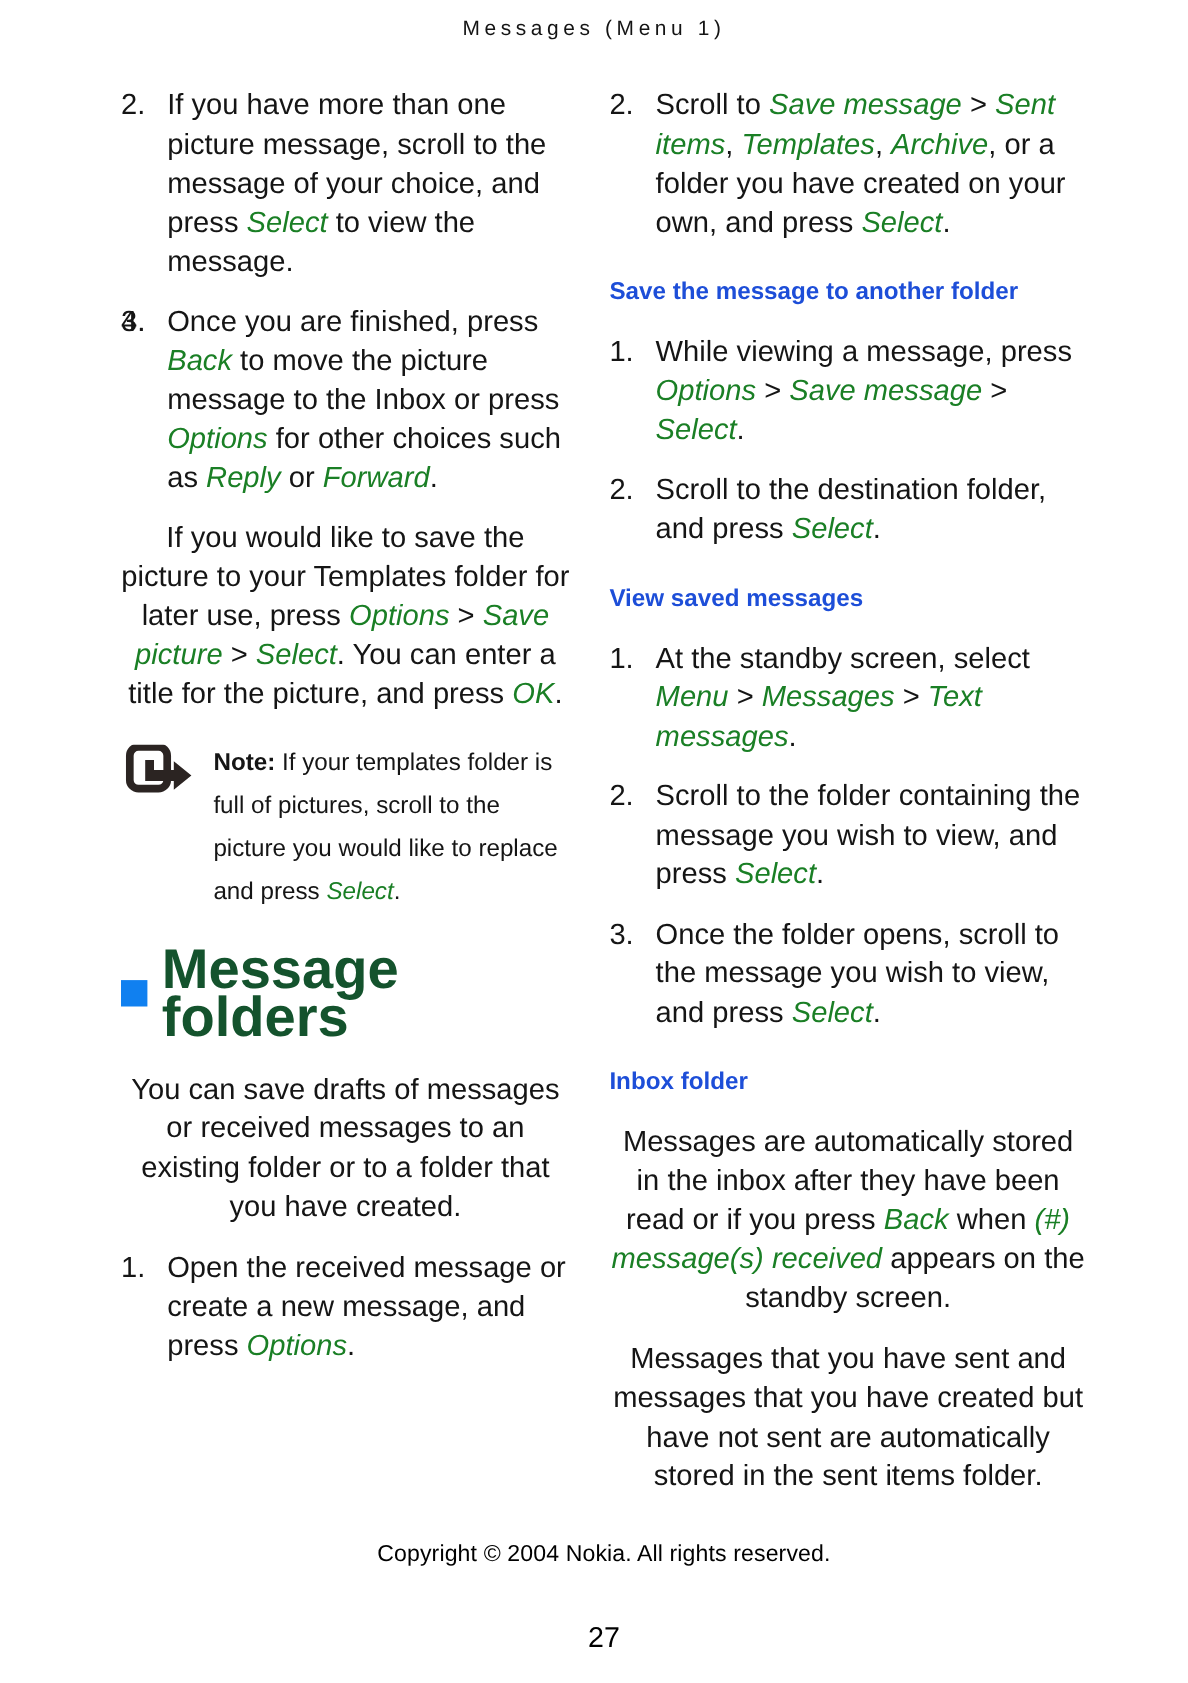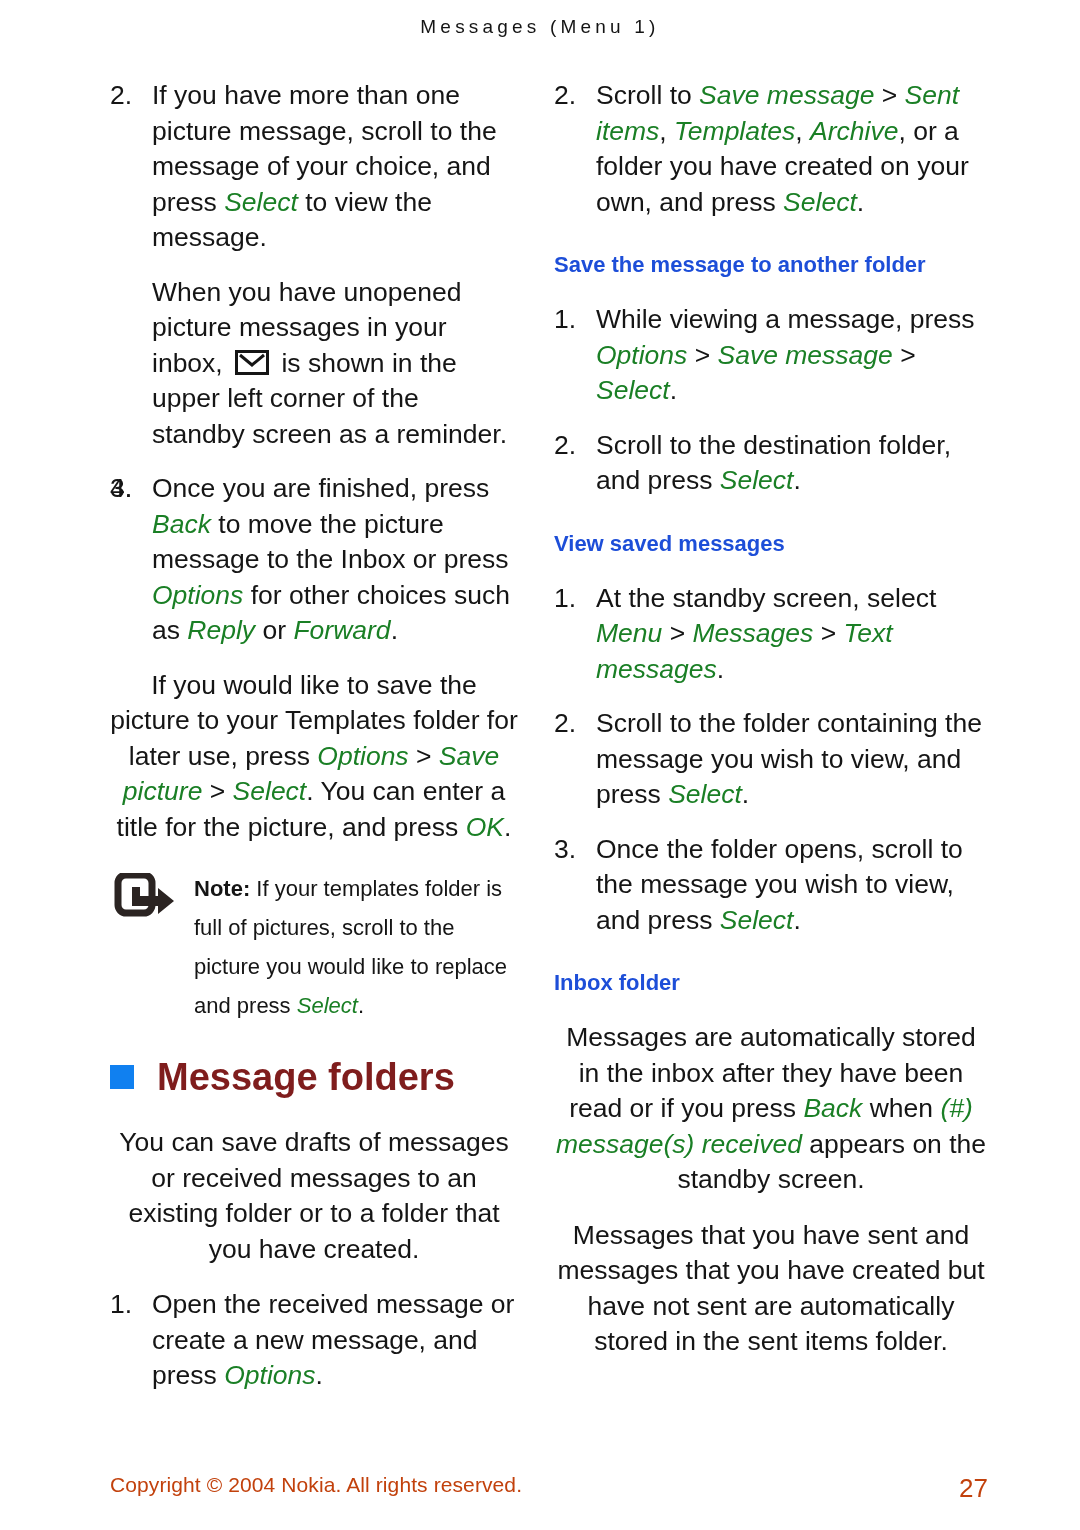--- a/index.html
+++ b/index.html
@@ -97,27 +97,27 @@
   em.ui {
     font-style: italic;
     color: #1a7f25;
     font-weight: 400;
   }
   .gt { color: #151515; font-style: normal; }
 
   
   h1.chapter {
     margin: 30px 0 26px 0;
-    font-size: 38px;
+    font-size: 51px;
     line-height: 44px;
     font-weight: 700;
-    color: #7f1d1d;
+    color: #14532d;
     display: flex;
     align-items: center;
-    gap: 23px;
+    gap: 13px;
   }
   h1.chapter .sq {
     display: inline-block;
     width: 24px;
     height: 24px;
     background: #1080f0;
     flex: 0 0 auto;
   }
   h2.sect {
     margin: 26px 0 18px 0;
@@ -154,51 +154,44 @@
     margin: 0 5px;
   }
 
   
   .footer {
     position: absolute;
     left: 110px;
     right: 92px;
     bottom: 26px;
     display: flex;
-    align-items: flex-start;
+    align-items: center;
     justify-content: space-between;
     font-size: 21px;
-    color: #c2410c;
+    color: #000000;
+    flex-direction: column;
   }
   .footer .copy { letter-spacing: 0.1px; }
-  .footer .pageno { font-size: 26px; font-weight: 400; }
+  .footer .pageno { font-size: 26px; font-weight: 400; margin-top: 48px; }
 </style>
 </head>
 <body>
 
 <div class="page">
 
   <div class="running-header">Messages (Menu 1)</div>
 
   <div class="columns">
 
     <div class="col col-left">
 
       <div class="li">
         <span class="num">2.</span><span>If you have more than one picture message, scroll to the message of your choice, and press </span><em class="ui">Select</em><span> to view the message.</span>
       </div>
 
-      <div class="li-cont">
-        <span>When you have unopened picture messages in your inbox, </span><span class="env-icon">
-          <svg viewBox="0 0 34 25" width="34" height="25" aria-hidden="true">
-            <rect x="1.5" y="1.5" width="31" height="22" fill="#ffffff" stroke="#151515" stroke-width="3"></rect>
-            <path d="M5 5 L17 15 L29 5" fill="none" stroke="#151515" stroke-width="3"></path>
-          </svg>
-        </span><span> is shown in the upper left corner of the standby screen as a reminder.</span>
-      </div>
 
       <div class="li">
         <span class="num">3.</span>
       </div>
 
       <div class="li">
         <span class="num">4.</span><span>Once you are finished, press </span><em class="ui">Back</em><span> to move the picture message to the Inbox or press </span><em class="ui">Options</em><span> for other choices such as </span><em class="ui">Reply</em><span> or </span><em class="ui">Forward</em><span>.</span>
       </div>
 
       <p class="para">

